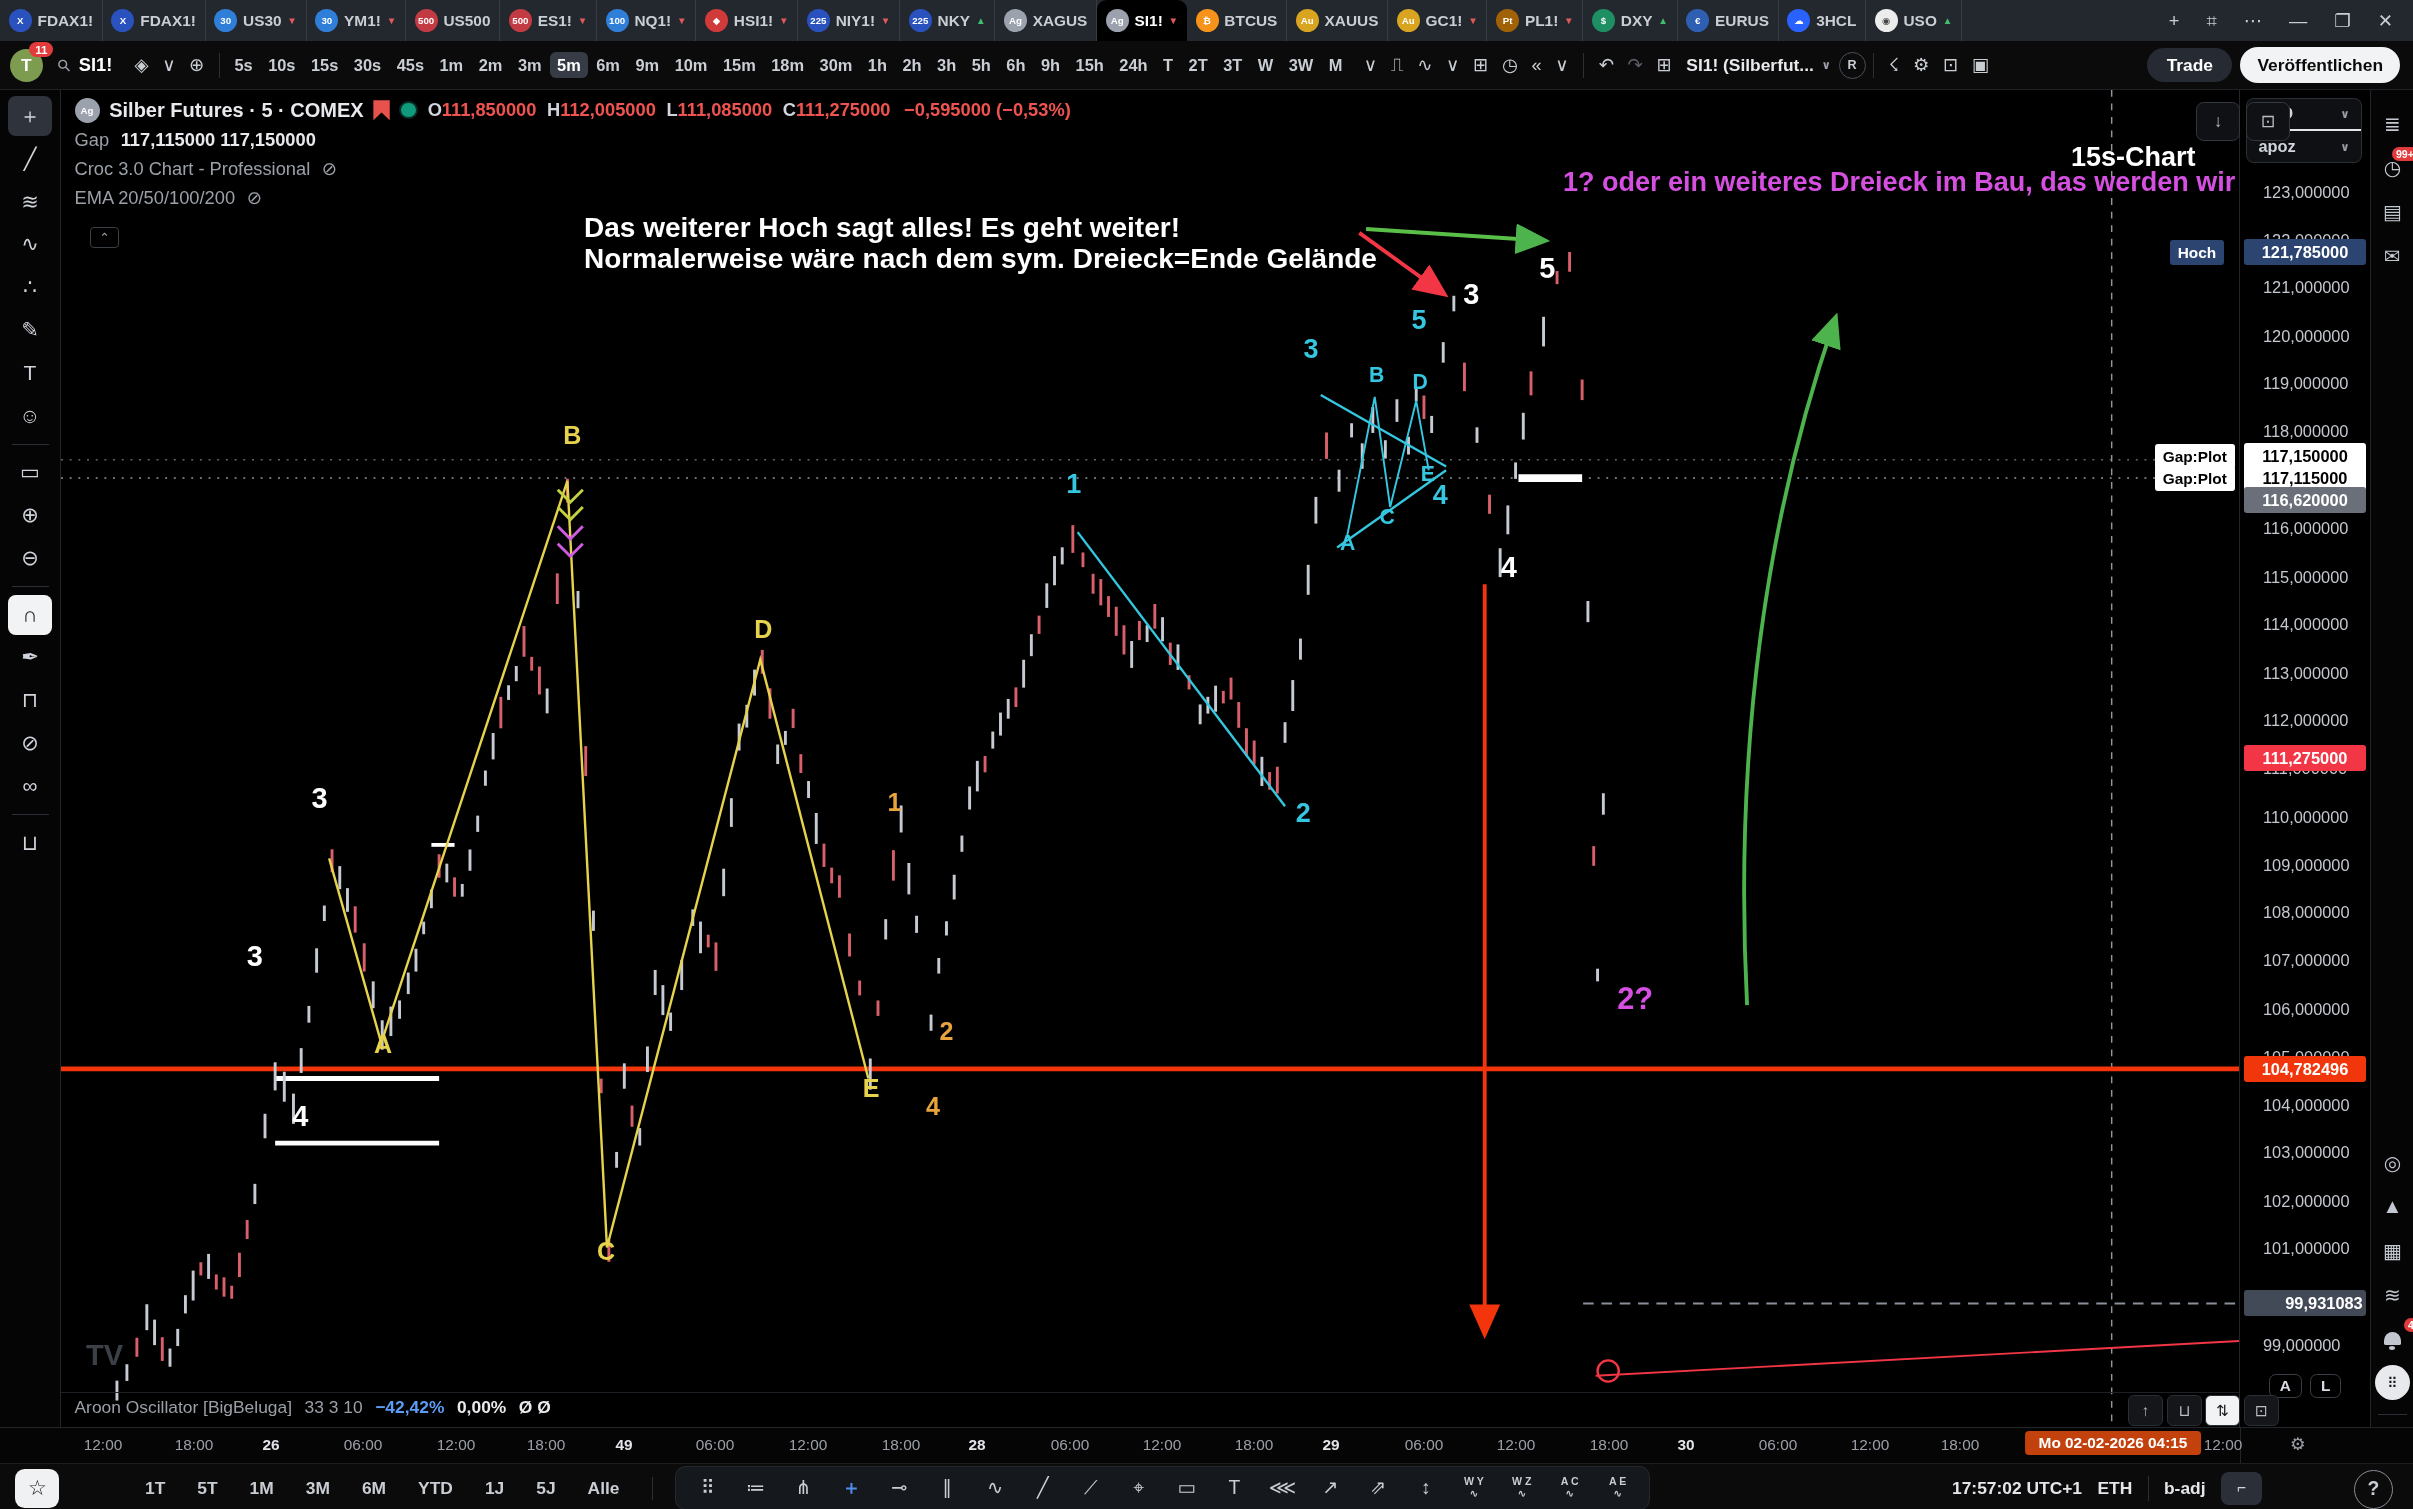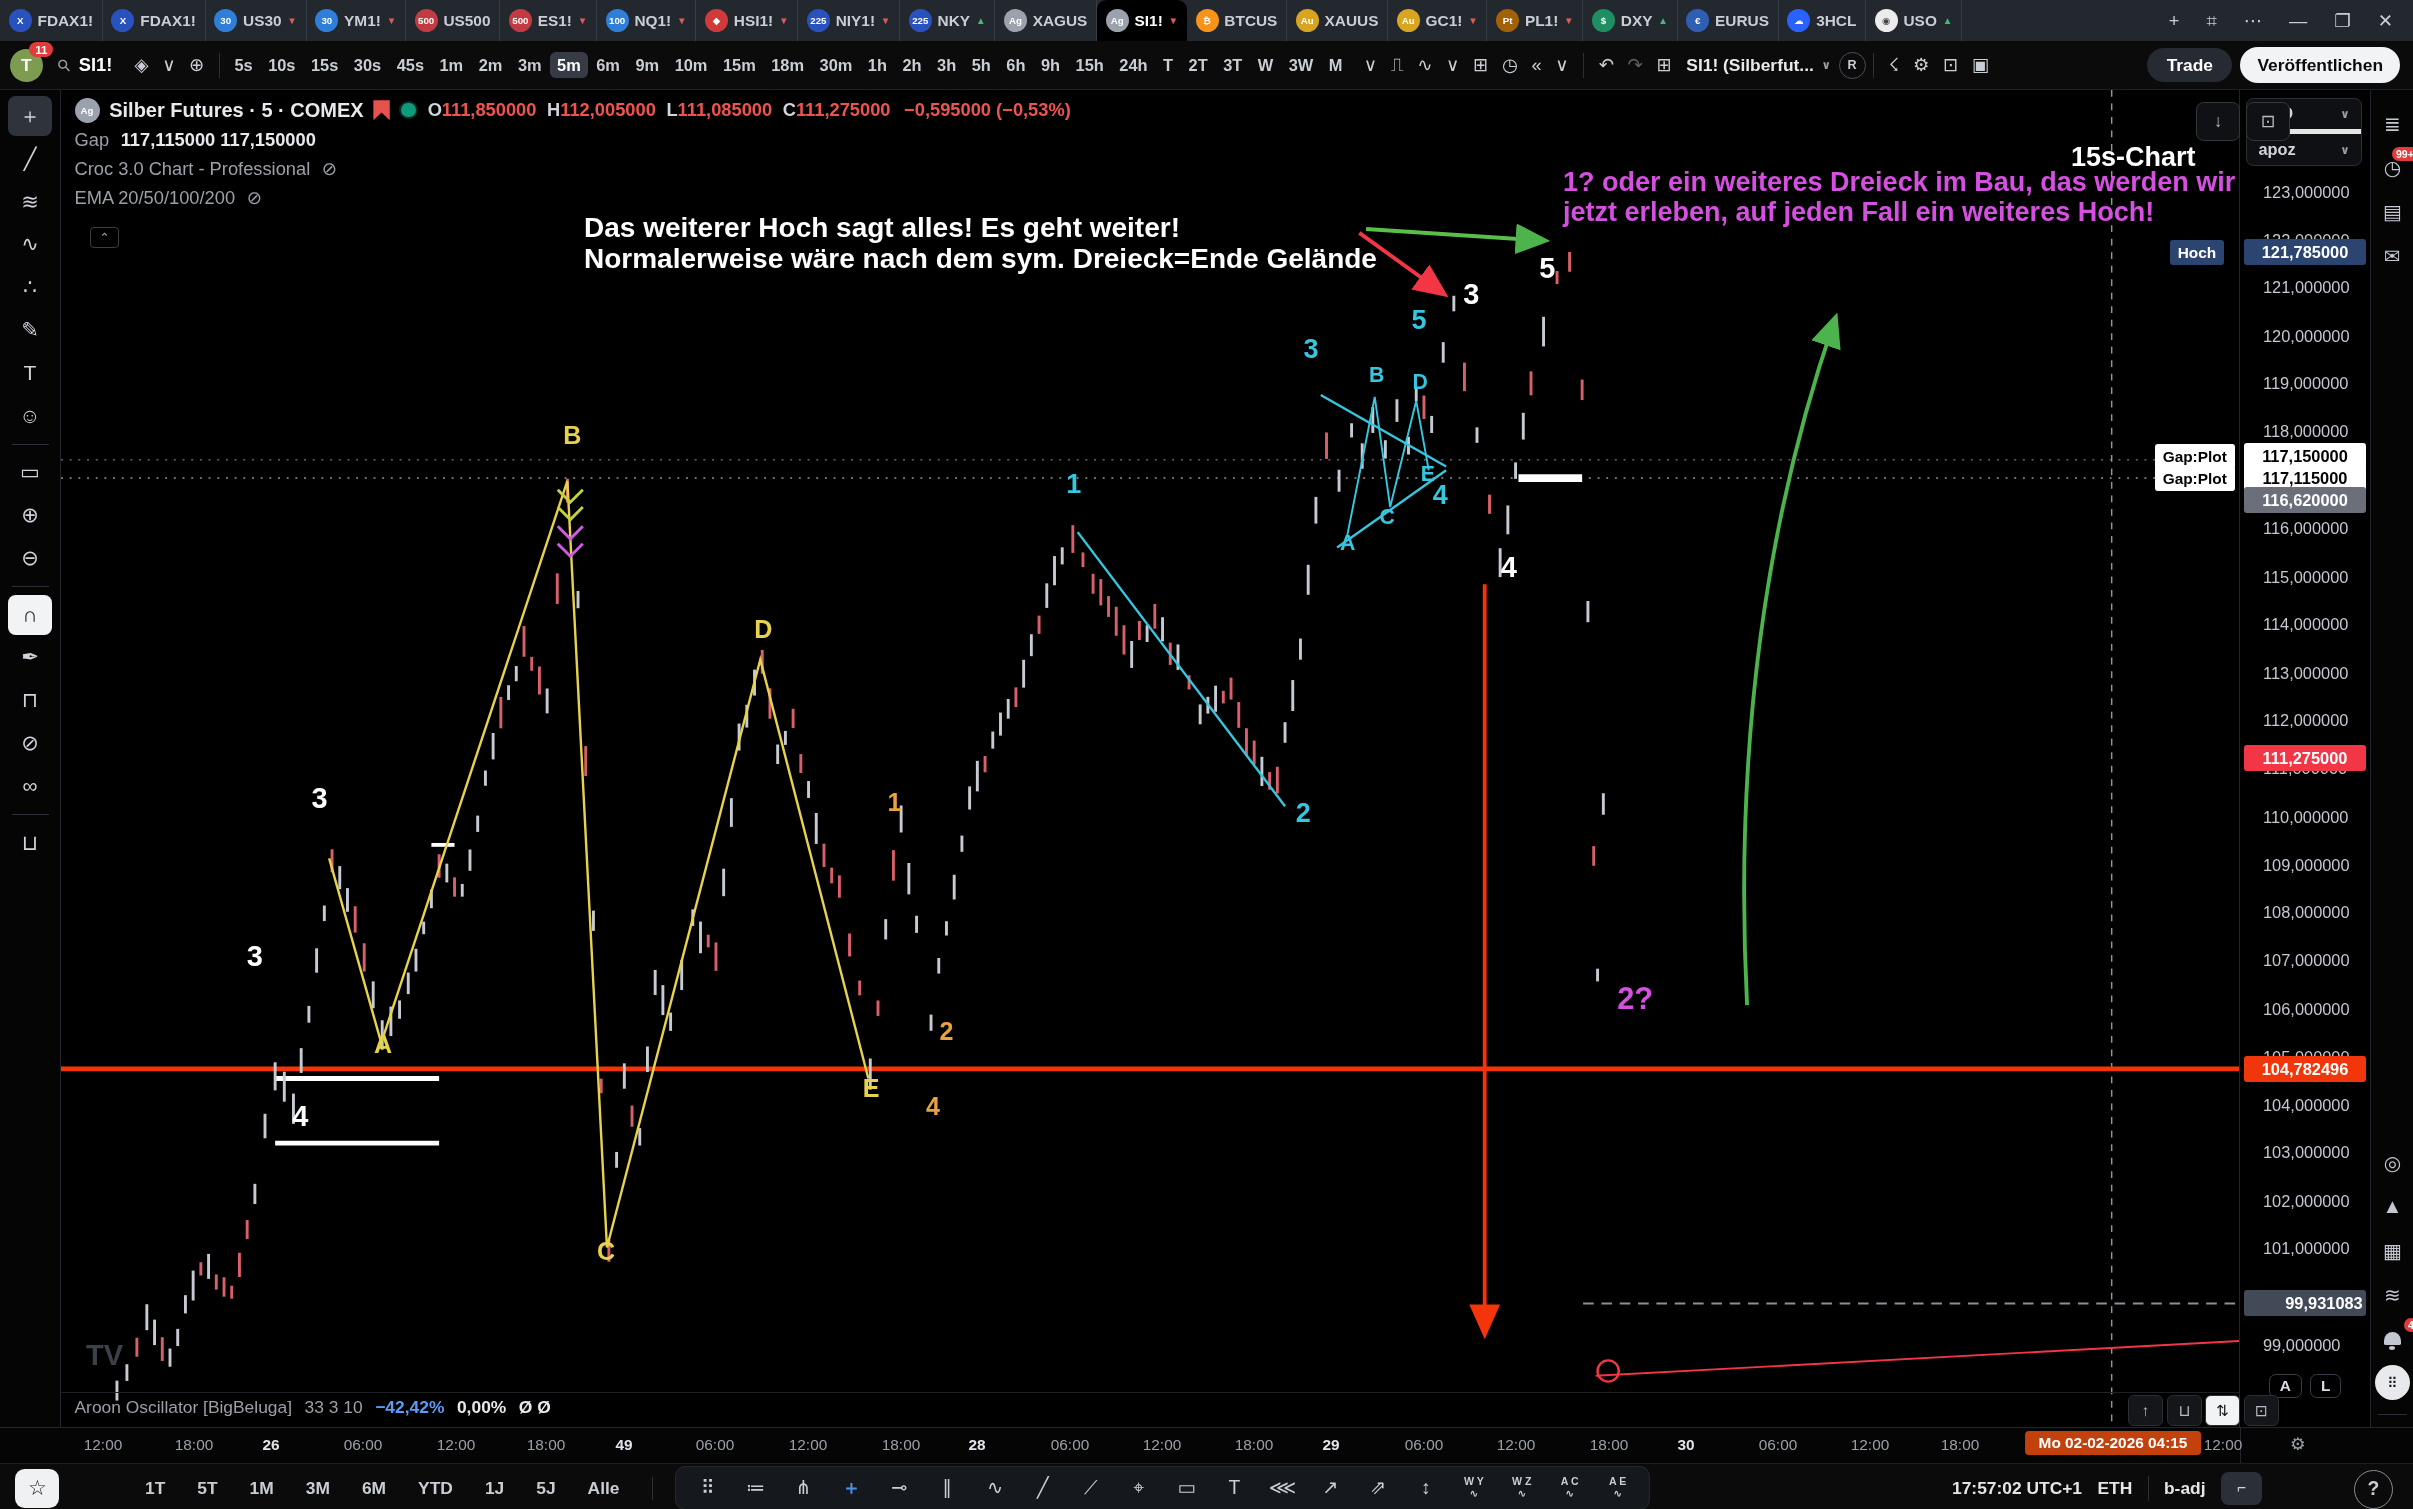--- a/index.html
+++ b/index.html
@@ -84,21 +84,21 @@
   .pane-btn.white{background:#f2f3f5;color:#15171a;}
   
   .price-col{position:relative;width:130px;border-left:1px solid #22252a;font-size:16.4px;color:#c5c8d0;
              flex-shrink:0;background:#000;}
   .ptick{position:absolute;left:23px;}
   .plabel{position:absolute;left:3.9px;right:3.9px;text-align:center;height:26px;line-height:26px;border-radius:2.9px;
           font-weight:bold;color:#fff;z-index:3;font-size:16.4px;}
   .pdrop{position:absolute;top:7.7px;left:5.8px;right:7.7px;border:1px solid #2c3036;border-radius:7.7px;background:#0e1013;z-index:4;}
   .pdrop-row{display:flex;justify-content:space-between;align-items:center;padding:5.8px 11.6px;font-size:16.4px;
              color:#d1d4dc;font-weight:bold;}
-  .pdrop-row + .pdrop-row{border-top:5px solid #e5e5e5;}
+  .pdrop-row + .pdrop-row{border-top:2px solid #e5e5e5;}
   .chev{font-size:11.6px;color:#9ba0a8;}
   .al{position:absolute;top:1284px;left:29px;display:flex;gap:8.7px;}
   .al span{border:1px solid #3a3f46;border-radius:6.8px;padding:1.9px 9.7px;color:#d9dce3;font-weight:bold;font-size:15.4px;}
   
   .side-right{width:43px;border-left:1px solid #22252a;display:flex;flex-direction:column;align-items:center;
               padding:11.6px 0 9.7px;flex-shrink:0;background:#050505;}
   .rt-btn{position:relative;width:37px;height:44px;display:flex;align-items:center;justify-content:center;
           font-size:20px;color:#c3c7cf;}
   .rt-badge{position:absolute;top:1px;right:-6.8px;background:#e23b3b;color:#fff;border-radius:8.7px;font-size:10.6px;
             padding:1px 3.9px;font-weight:bold;}
@@ -630,21 +630,20 @@
       </div>
       <div class="legend-collapse">⌃</div>
 
       <div class="annotation-de">
         <div>Das weiterer Hoch sagt alles! Es geht weiter!</div>
         <div>Normalerweise wäre nach dem sym. Dreieck=Ende Gelände</div>
       </div>
       <div class="label-15s">15s-Chart</div>
       <div class="annotation-mag">
         <div>1? oder ein weiteres Dreieck im Bau, das werden wir</div>
-        <div>jetzt erleben, auf jeden Fall ein weiteres Hoch!</div>
       </div>
 
       <div class="pane-sep"></div>
       <div class="aroon">
         <span>Aroon Oscillator [BigBeluga]</span>
         <span>33 3 10</span>
         <span class="blue">−42,42%</span>
         <span class="white">0,00%</span>
         <span class="white">Ø Ø</span>
       </div>

